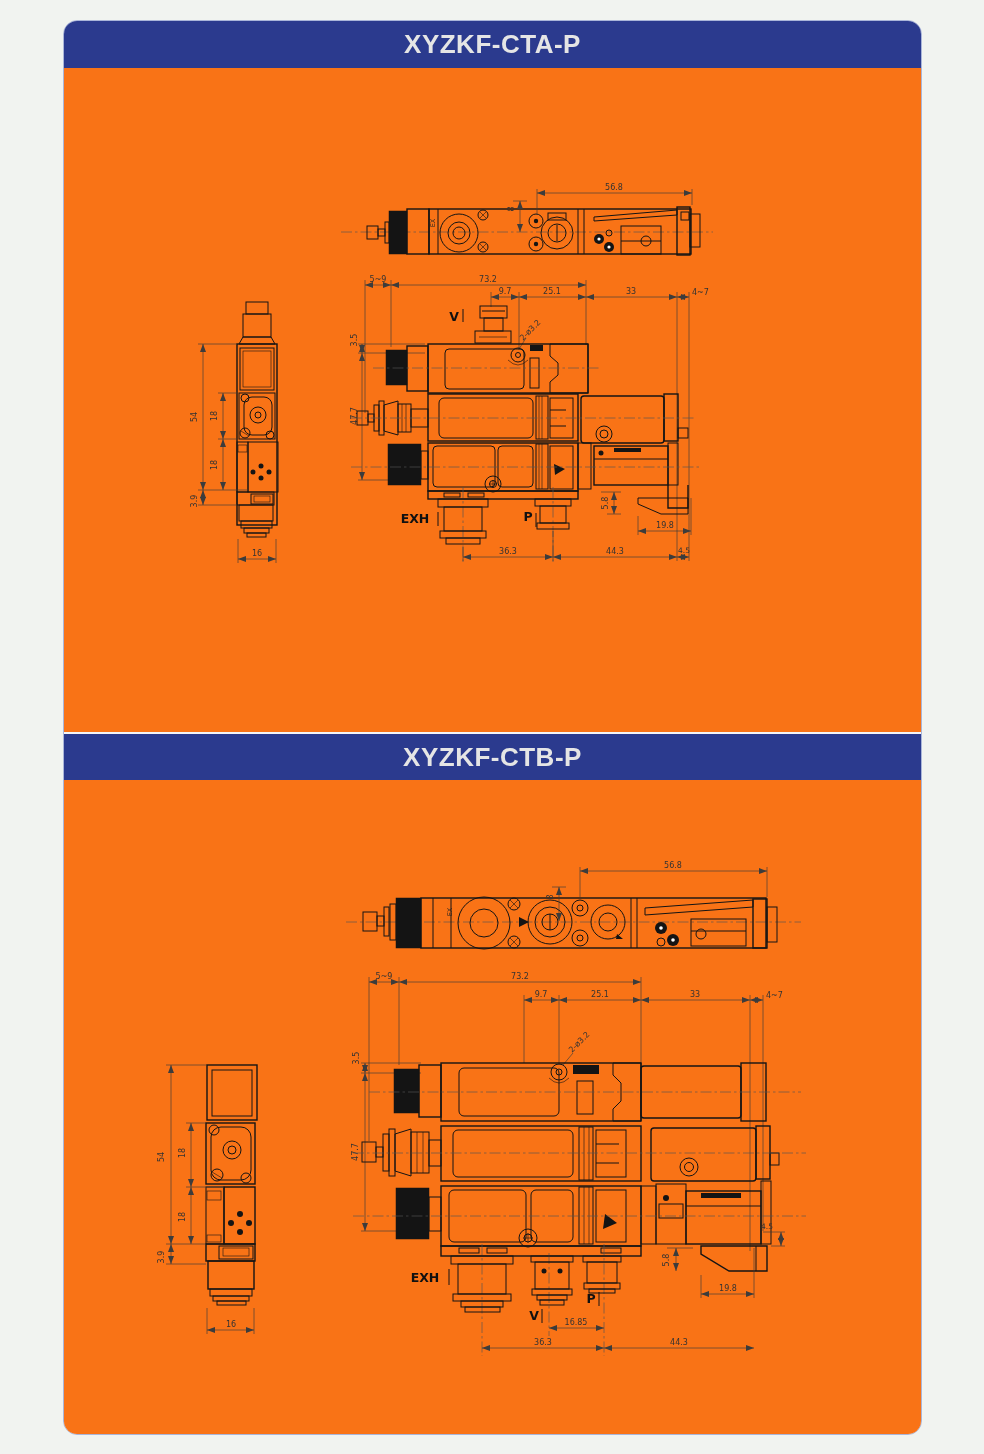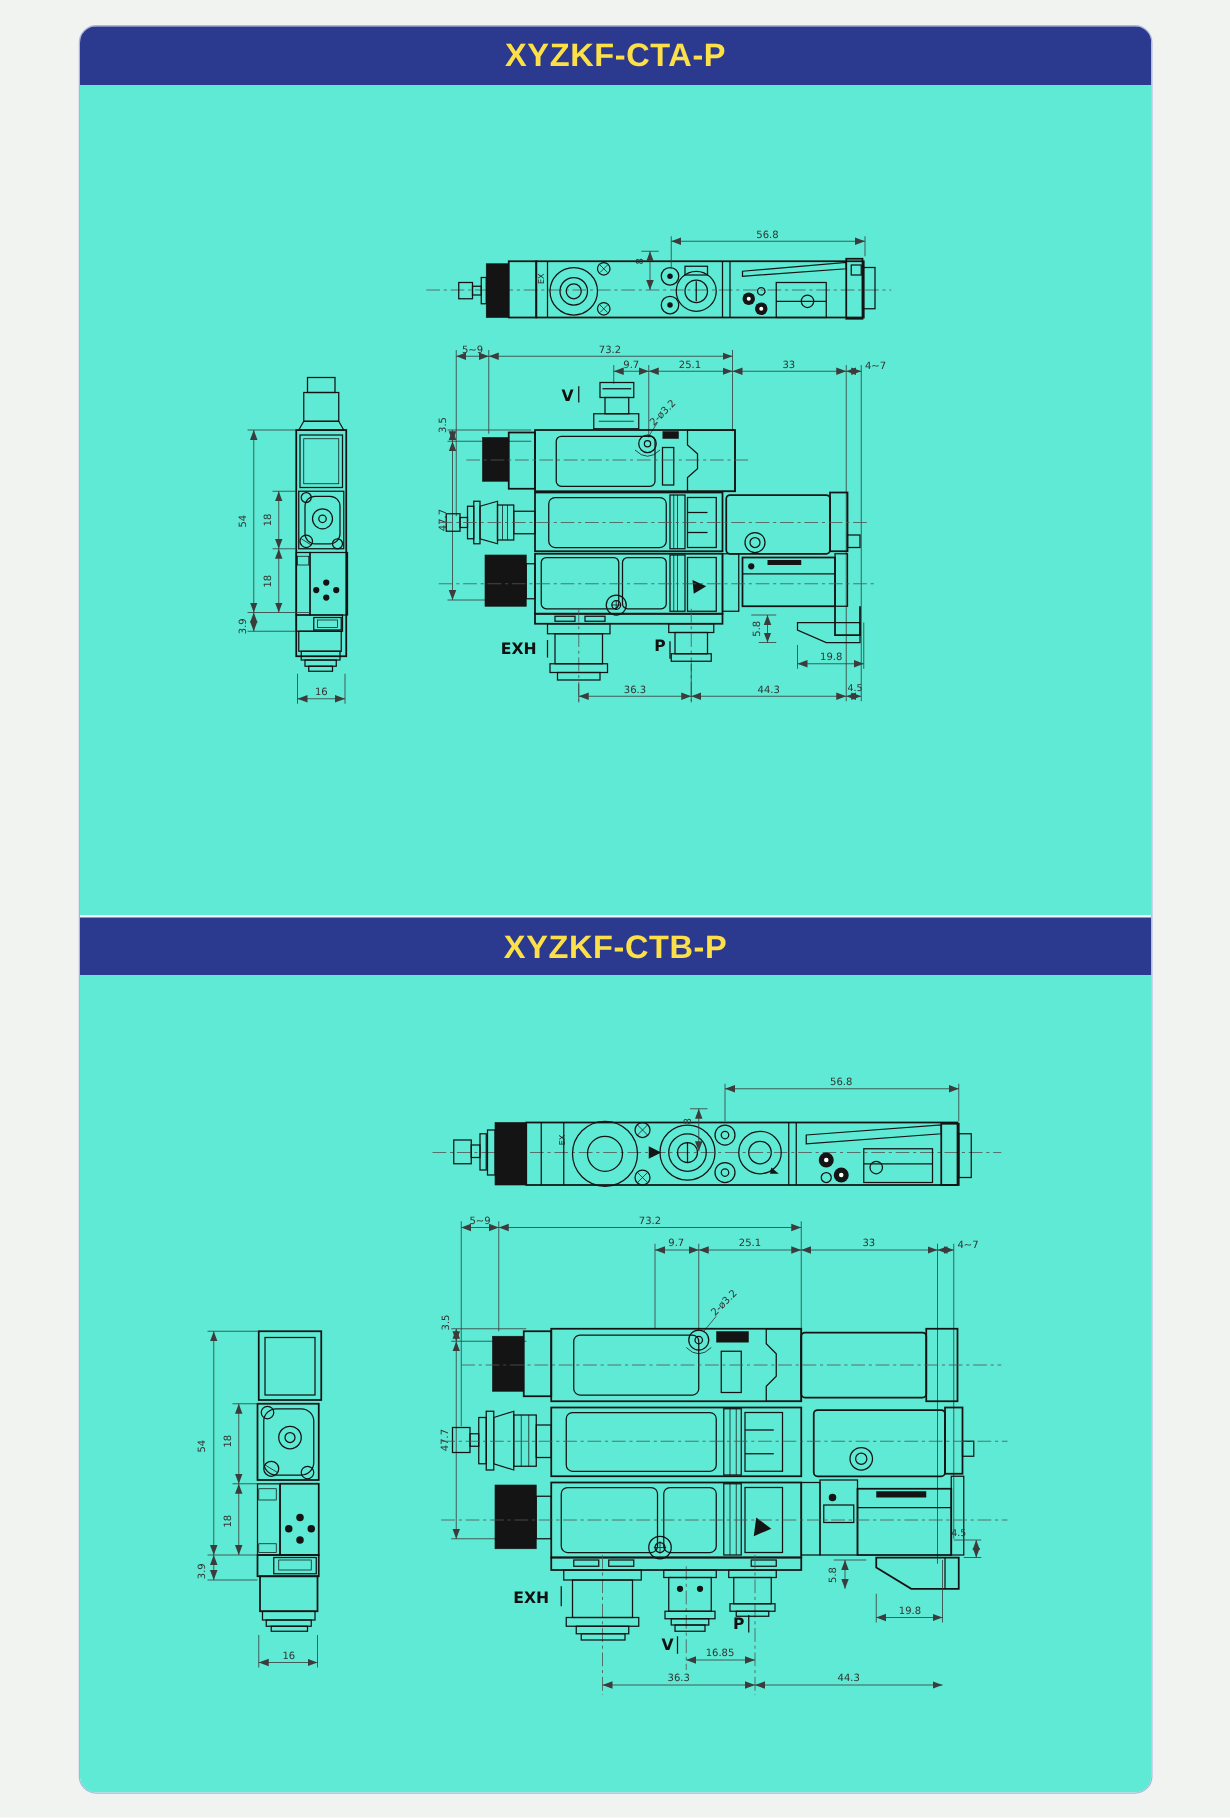--- a/index.html
+++ b/index.html
@@ -13,29 +13,29 @@
     width:859px;
     margin:20px 62px 0 63px;
     background:#ffffff;
     border:1px solid #aab5d9;
     border-radius:14px;
     overflow:hidden;
   }
   .hdr {
     height:47px;
     background:#2b3a8e;
-    color:#fde047;
+    color:#e5e5e5;
     font-size:26px;
     font-weight:bold;
     letter-spacing:.5px;
     text-align:center;
     line-height:47px;
   }
   .hdr.second { border-top:2px solid #f4f5f8; height:48px; line-height:46px;text-align:center; }
-  .sec { position:relative; background:#5eead4; }
+  .sec { position:relative; background:#f97316; }
   .sec svg { display:block; }
 
   
   .ol   { fill:none; stroke:#141414; stroke-width:1.4; stroke-linejoin:miter; }
   .md   { fill:none; stroke:#141414; stroke-width:1; stroke-linejoin:miter; }
   .thin { fill:none; stroke:#141414; stroke-width:.6; }
   .blk  { fill:#141414; stroke:#141414; stroke-width:.5; }
   .blk2 { fill:#141414; stroke:none; }
   .wdot { fill:#ffffff; stroke:none; }
   .cl   { fill:none; stroke:#555; stroke-width:.65; stroke-dasharray:11 3 2.5 3; }

